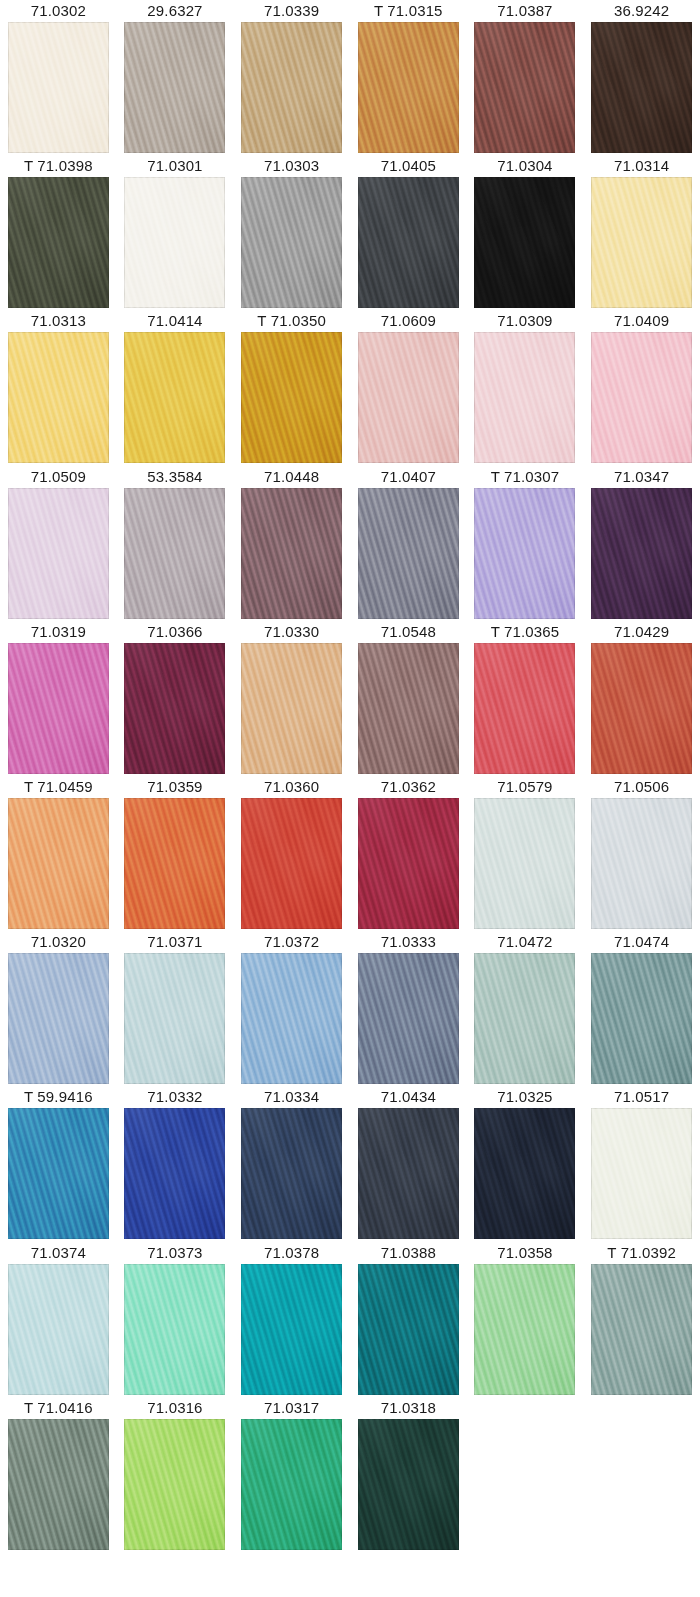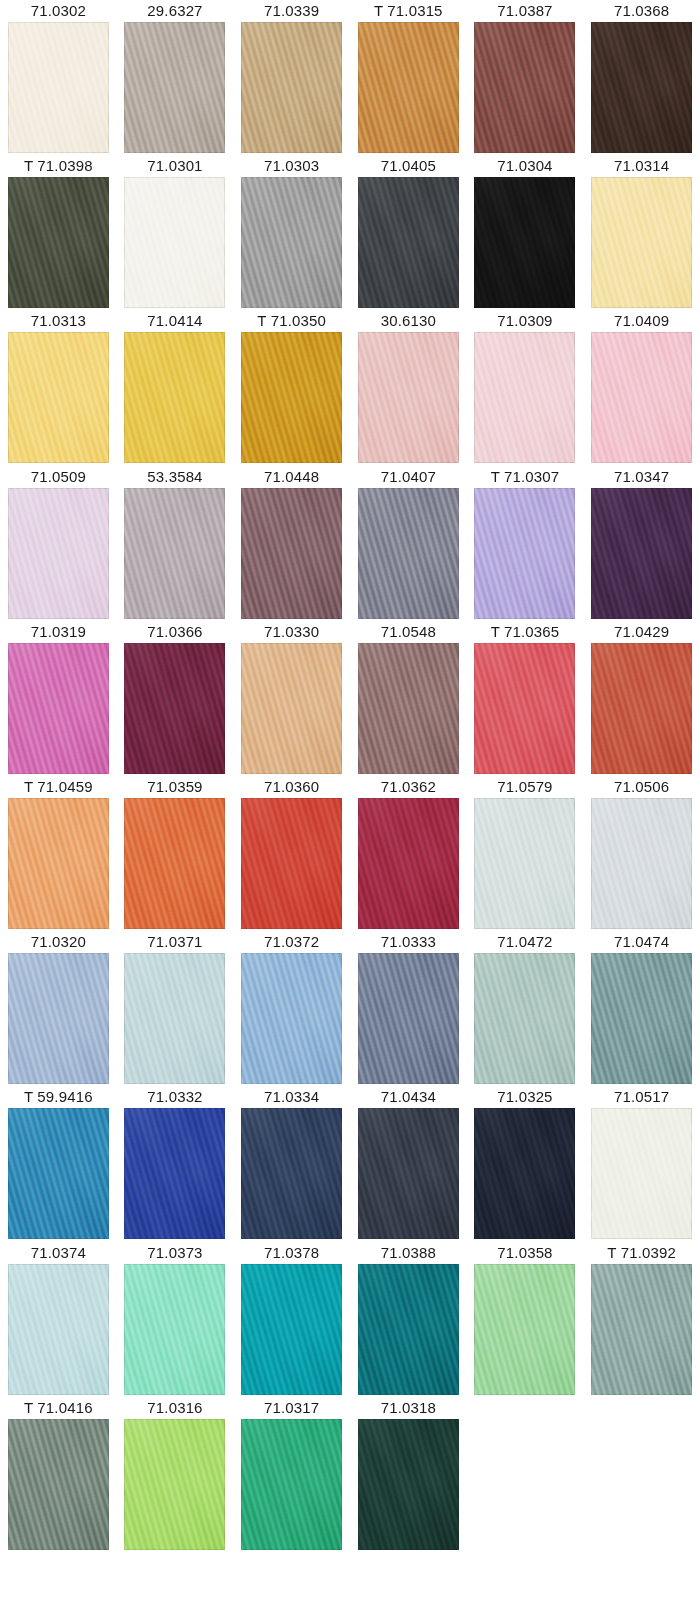--- a/index.html
+++ b/index.html
@@ -96,21 +96,21 @@
     </div>
     <div class="swatch-cell">
       <div class="swatch-label">T 71.0315</div>
       <div class="swatch-chip" style="background-color: rgb(198, 135, 69);"></div>
     </div>
     <div class="swatch-cell">
       <div class="swatch-label">71.0387</div>
       <div class="swatch-chip" style="background-color: rgb(125, 74, 68);"></div>
     </div>
     <div class="swatch-cell">
-      <div class="swatch-label">71.0368</div>
+      <div class="swatch-label">36.9242</div>
       <div class="swatch-chip" style="background-color: rgb(59, 42, 34);"></div>
     </div>
     <div class="swatch-cell">
       <div class="swatch-label">T 71.0398</div>
       <div class="swatch-chip" style="background-color: rgb(71, 76, 60);"></div>
     </div>
     <div class="swatch-cell">
       <div class="swatch-label">71.0301</div>
       <div class="swatch-chip" style="background-color: rgb(244, 242, 236);"></div>
     </div>
@@ -136,21 +136,21 @@
     </div>
     <div class="swatch-cell">
       <div class="swatch-label">71.0414</div>
       <div class="swatch-chip" style="background-color: rgb(230, 197, 75);"></div>
     </div>
     <div class="swatch-cell">
       <div class="swatch-label">T 71.0350</div>
       <div class="swatch-chip" style="background-color: rgb(203, 149, 33);"></div>
     </div>
     <div class="swatch-cell">
-      <div class="swatch-label">30.6130</div>
+      <div class="swatch-label">71.0609</div>
       <div class="swatch-chip" style="background-color: rgb(231, 191, 188);"></div>
     </div>
     <div class="swatch-cell">
       <div class="swatch-label">71.0309</div>
       <div class="swatch-chip" style="background-color: rgb(240, 210, 214);"></div>
     </div>
     <div class="swatch-cell">
       <div class="swatch-label">71.0409</div>
       <div class="swatch-chip" style="background-color: rgb(243, 195, 205);"></div>
     </div>

